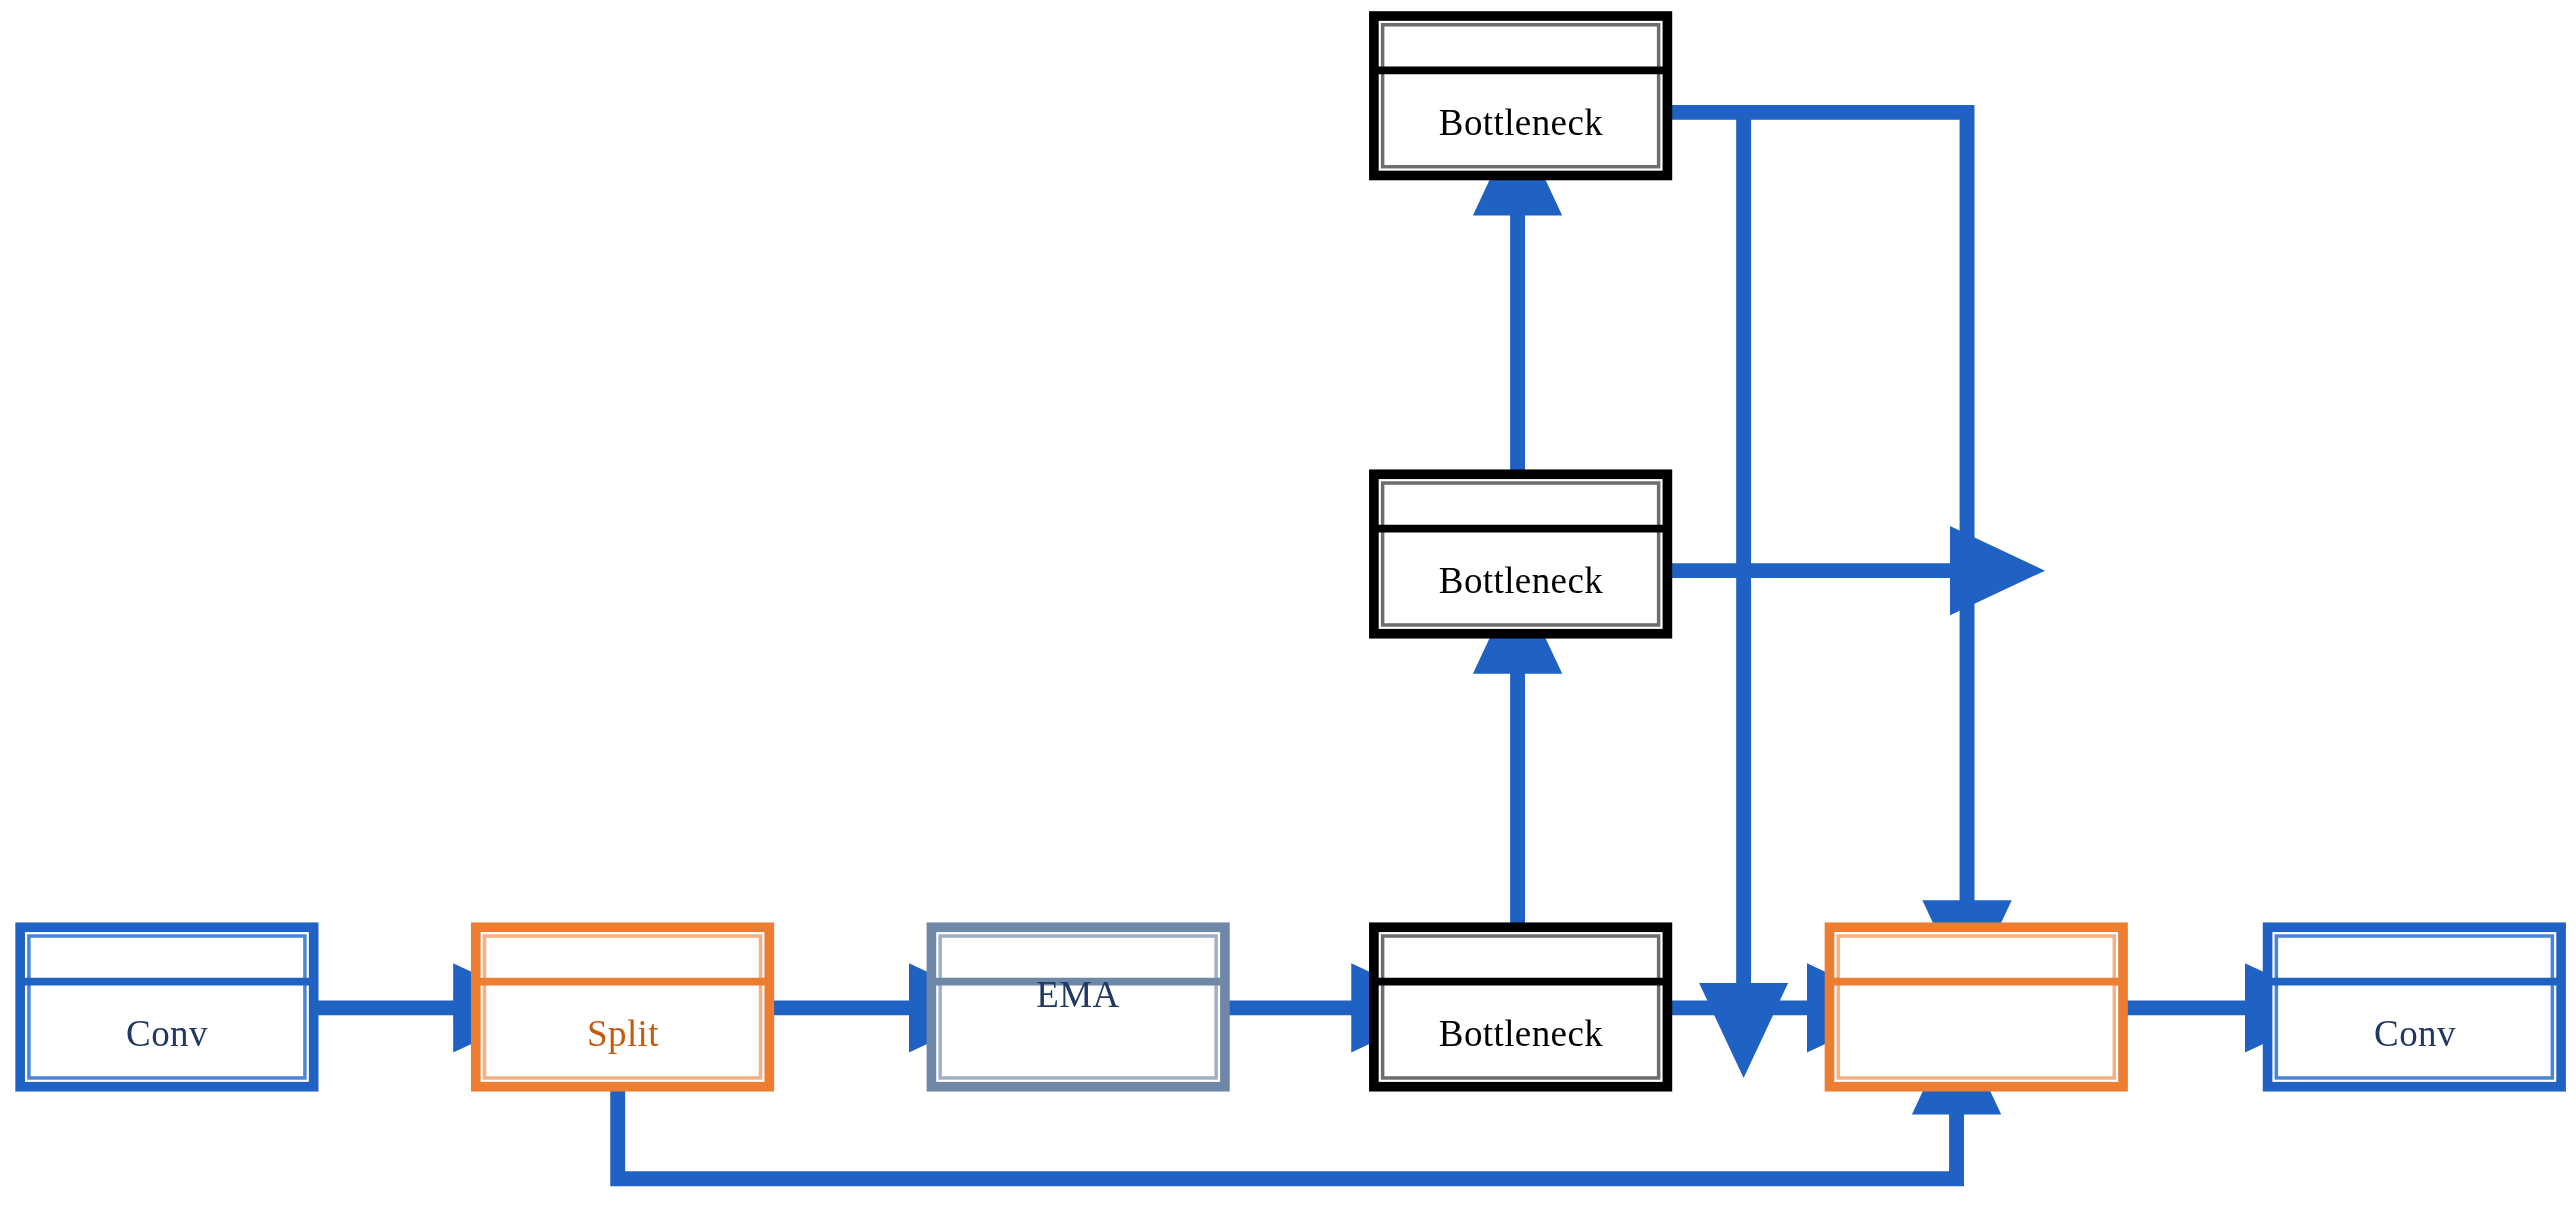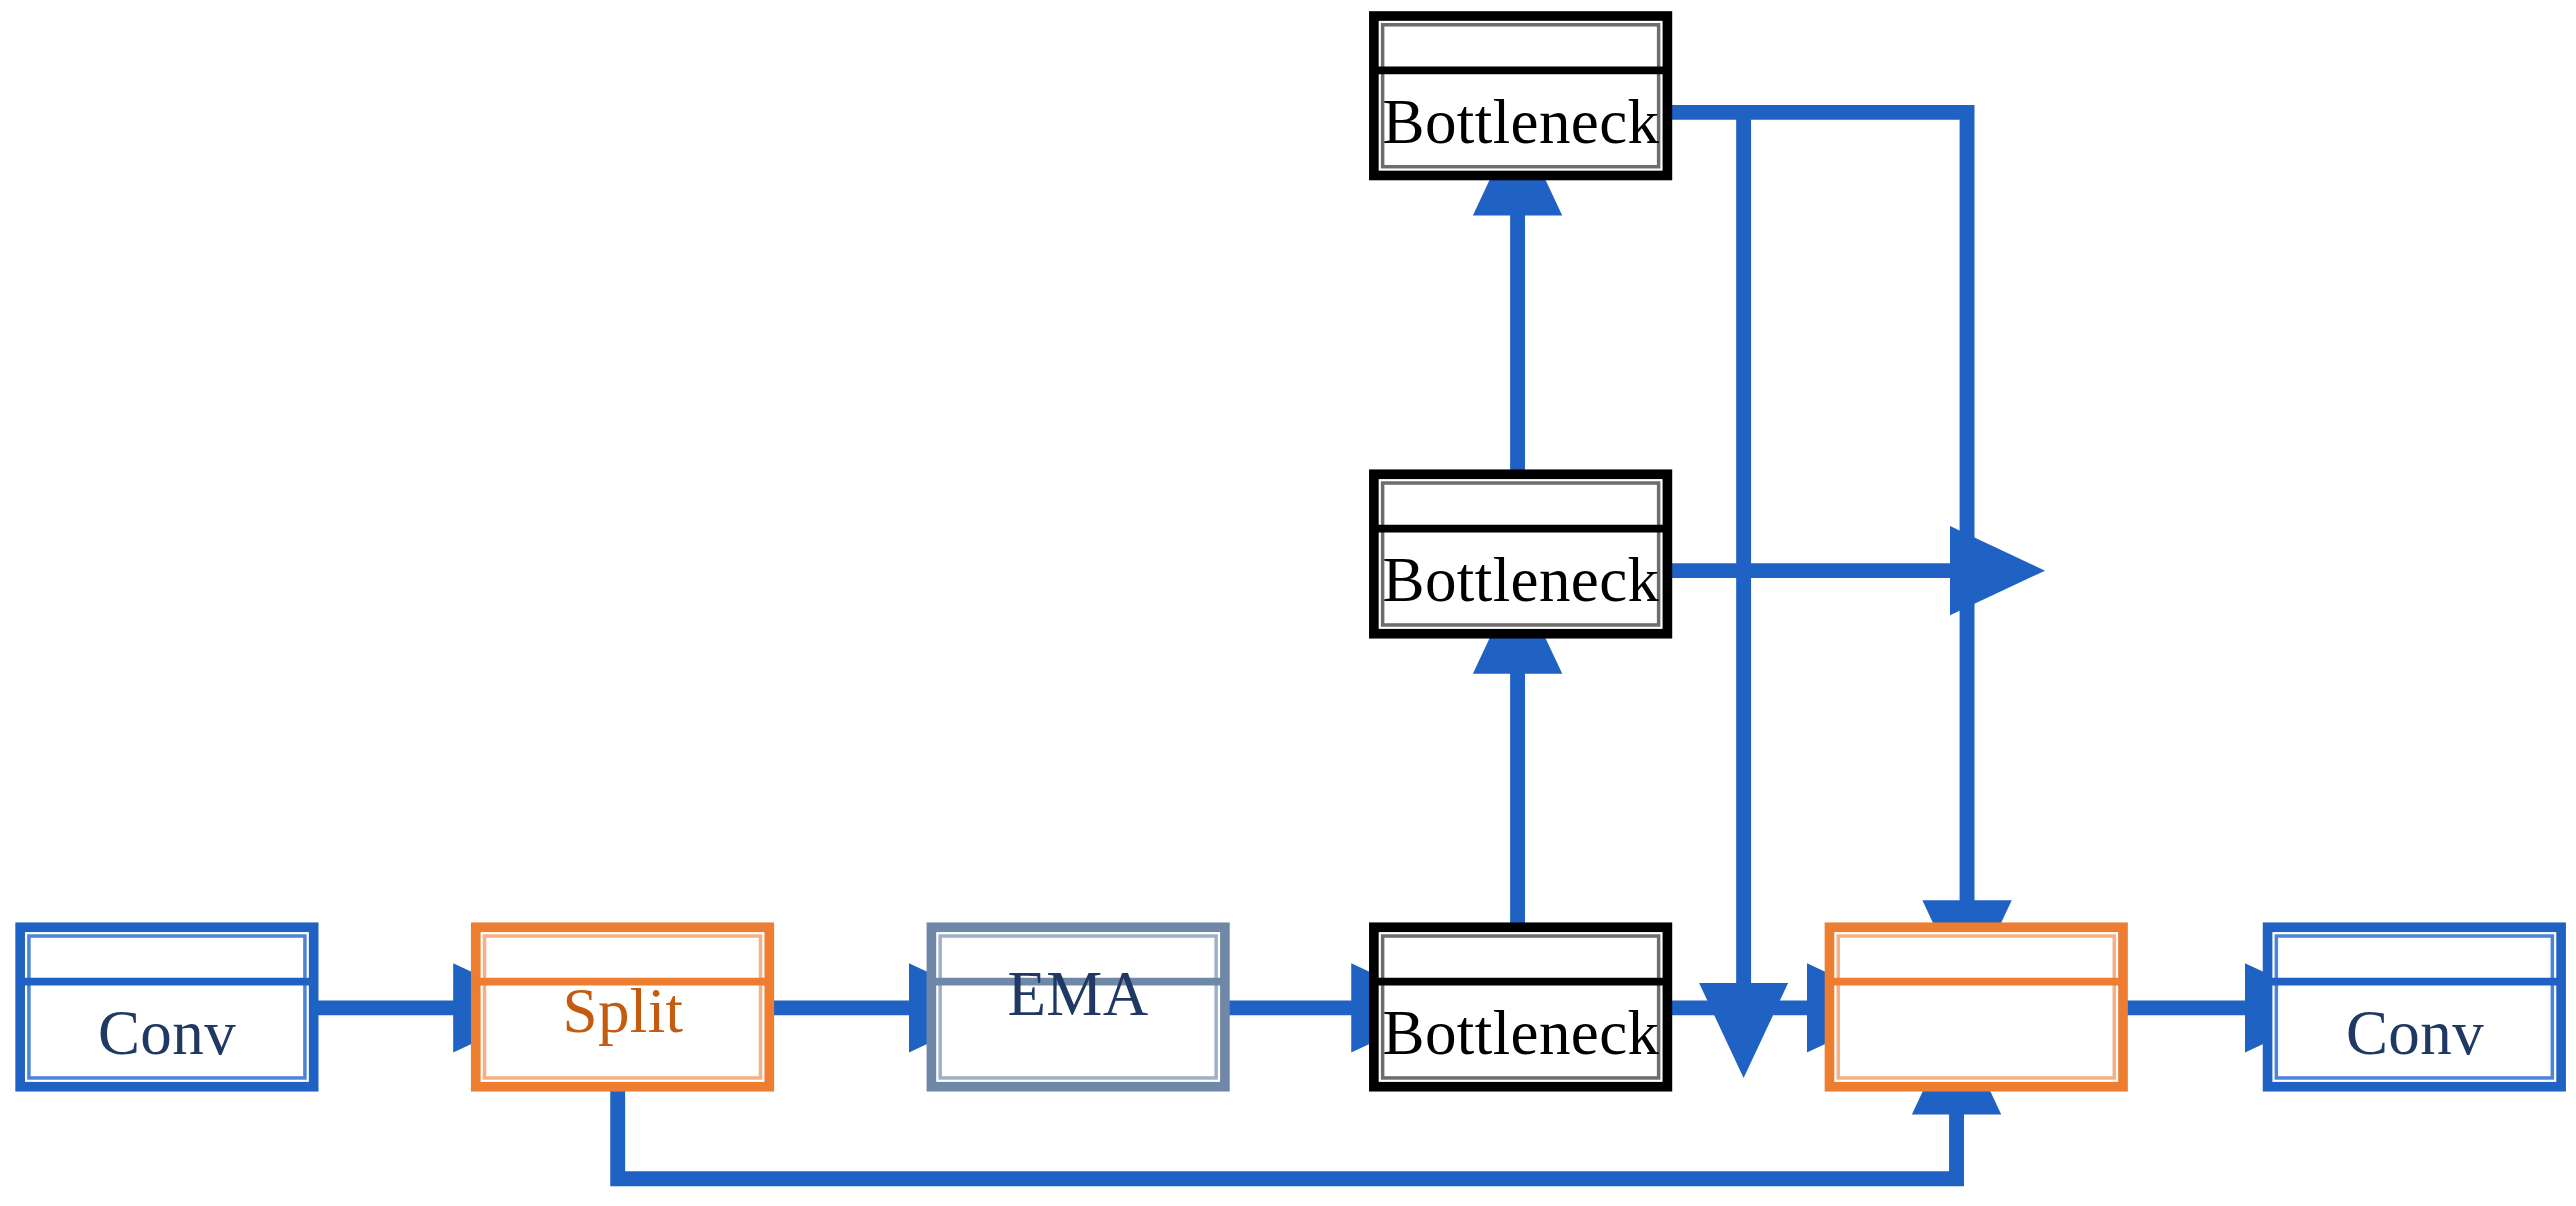--- a/index.html
+++ b/index.html
@@ -23,21 +23,21 @@
     top: 0;
     width: 2576px;
     height: 1207px;
   }
   .node-label {
     position: absolute;
     display: flex;
     align-items: center;
     justify-content: center;
     font-family: "Liberation Serif", "DejaVu Serif", serif;
-    font-size: 63px;
+    font-size: 37px;
     line-height: 1;
     white-space: nowrap;
     pointer-events: none;
     letter-spacing: 0.4px;
   }
 </style>
 </head>
 <body>
 
 <div id="canvas">
@@ -117,21 +117,21 @@
 
     <g>
       <rect x="2588" y="1058" width="335" height="182" fill="#ffffff" stroke="#1f62c4" stroke-width="11"></rect>
       <rect x="2598" y="1068" width="315" height="162" fill="none" stroke="#4a85d8" stroke-width="4"></rect>
       <line x1="2588" y1="1120" x2="2923" y2="1120" stroke="#1f62c4" stroke-width="9"></line>
     </g>
   </svg>
 
   <div class="node-label" style="left:20px; top:981px; width:294px; height:105px; color:#1f3864;">Conv</div>
 
-  <div class="node-label" style="left:476px; top:959px; width:294px; height:105px; color:#c55a11;">Split</div>
+  <div class="node-label" style="left:476px; top:981px; width:294px; height:105px; color:#c55a11;">Split</div>
 
   <div class="node-label" style="left:931px; top:942px; width:294px; height:105px; color:#1f3864;">EMA</div>
 
   <div class="node-label" style="left:1374px; top:981px; width:294px; height:105px; color:#000000;">Bottleneck</div>
 
   <div class="node-label" style="left:1374px; top:528px; width:294px; height:105px; color:#000000;">Bottleneck</div>
 
   <div class="node-label" style="left:1374px; top:70px; width:294px; height:105px; color:#000000;">Bottleneck</div>
 
 

